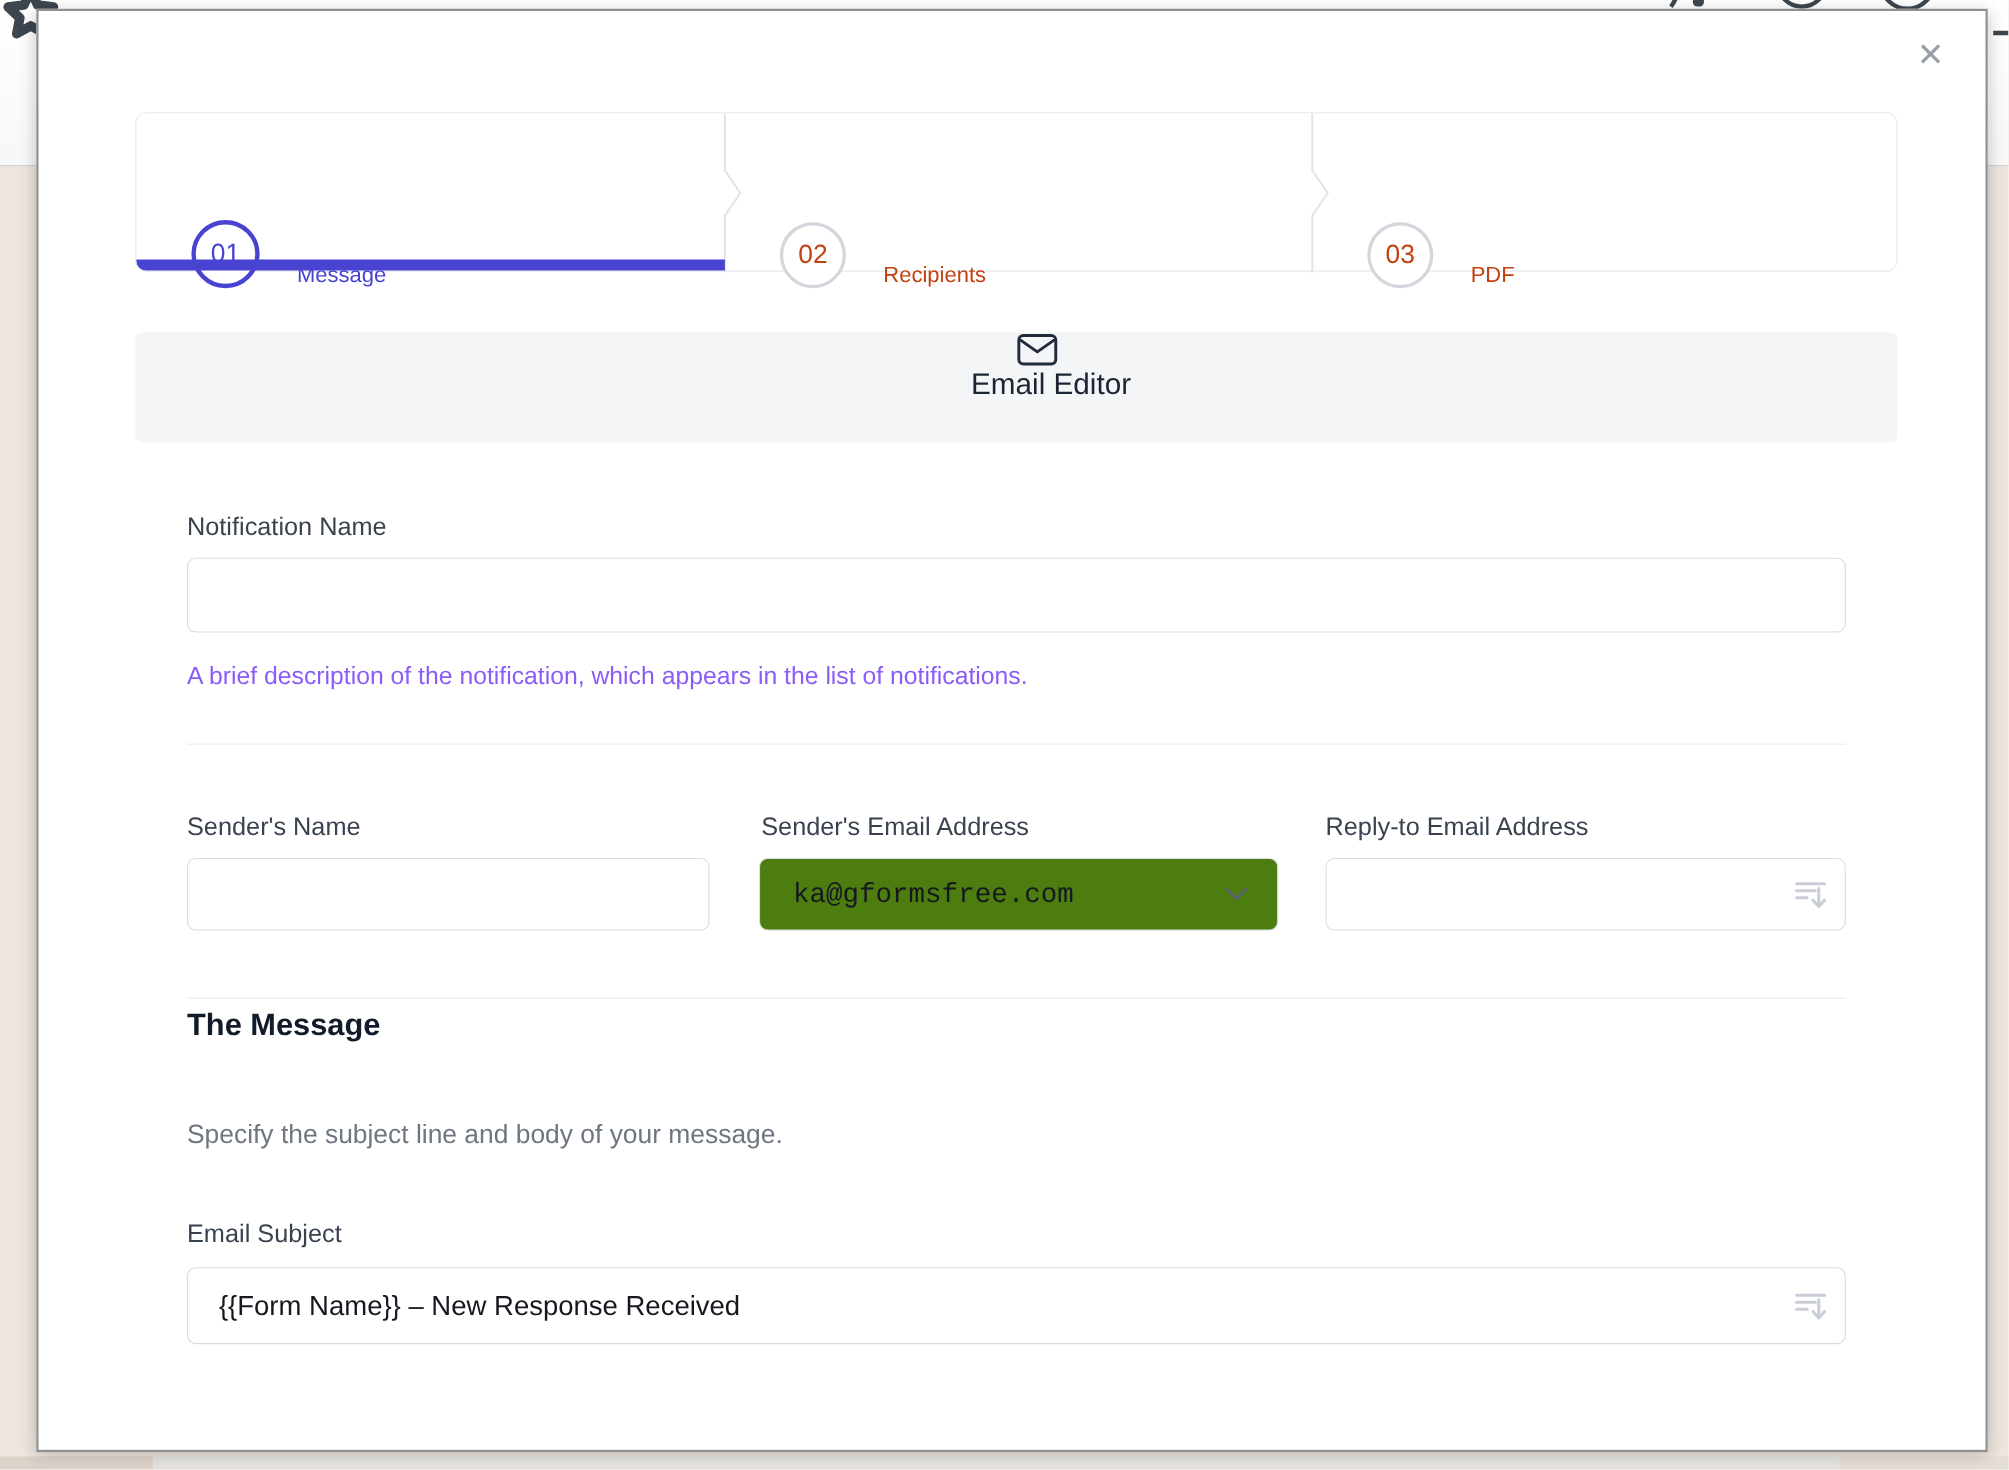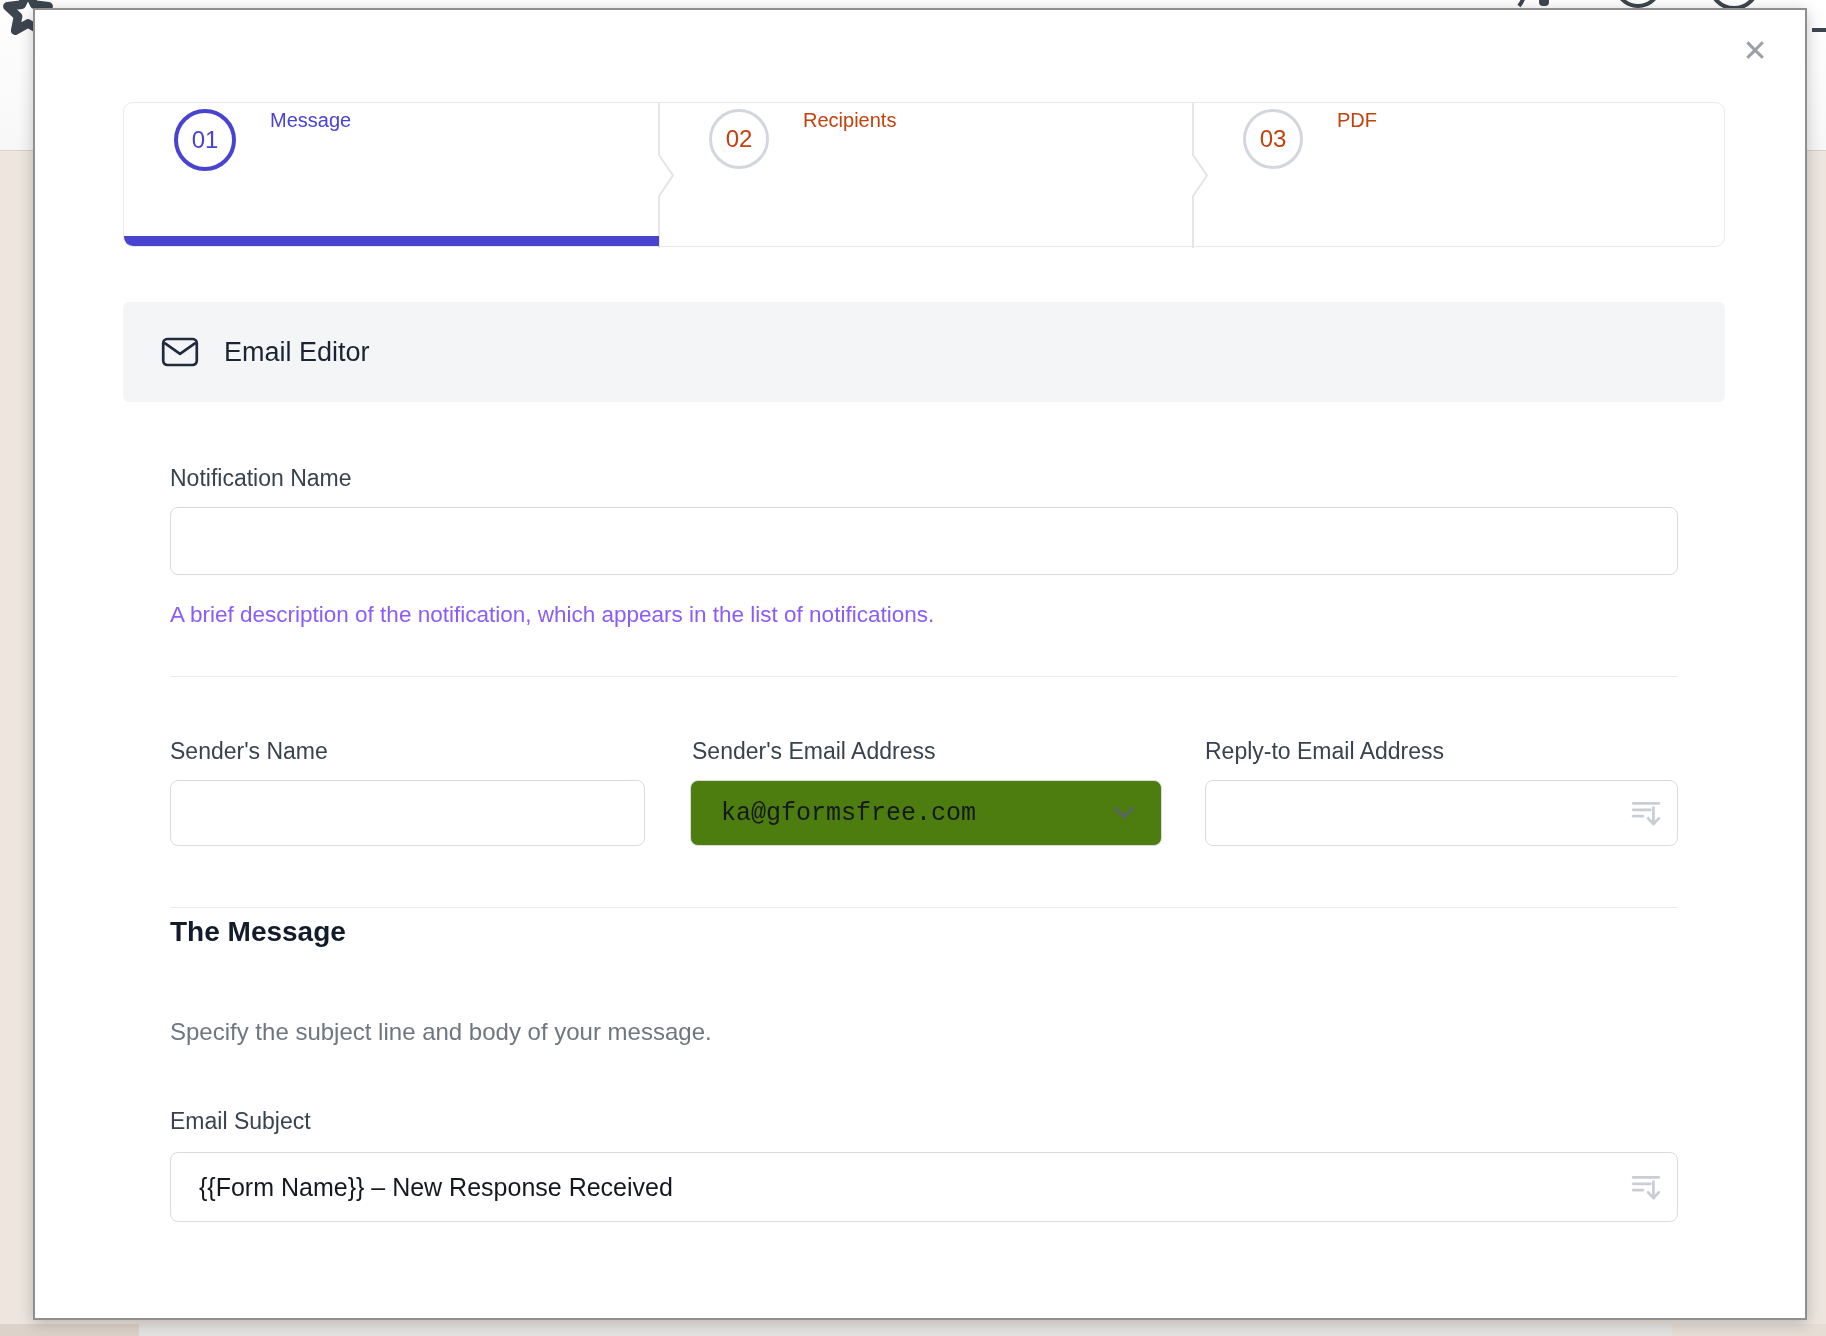--- a/index.html
+++ b/index.html
@@ -30,21 +30,21 @@
   .close-btn{
     position:absolute;left:1696px;top:16px;width:48px;height:48px;
     display:flex;align-items:center;justify-content:center;
     color:#9aa0a8;font-size:30px;font-weight:600;cursor:pointer;user-select:none;
   }
   
   .stepper{
     position:absolute;left:88px;top:92px;width:1602px;height:145px;
     border:1px solid #e7e9ed;border-radius:10px;box-sizing:border-box;background:#fff;
   }
-  .step{position:absolute;top:6px;height:100%;display:flex;align-items:flex-start;padding-left:50px;box-sizing:border-box;cursor:pointer;}
+  .step{position:absolute;top:16px;height:100%;display:flex;align-items:flex-end;padding-left:50px;box-sizing:border-box;cursor:pointer;}
   .step-1{left:0;width:535px;}
   .step-2{left:535px;width:534px;}
   .step-3{left:1069px;width:533px;}
   .step-circle{
     width:54px;height:54px;border-radius:50%;
     display:flex;align-items:center;justify-content:center;
     font-size:24px;flex:0 0 auto;background:#fff;
   }
   .step.active .step-circle{border:4px solid #4843d1;color:#4843d1;}
   .step.inactive .step-circle{border:3px solid #d3d7dd;color:#c2410c;}
@@ -55,21 +55,21 @@
   .sep-1{left:522px;}
   .sep-2{left:1056px;}
   .active-underline{
     position:absolute;left:0;bottom:0;width:535px;height:10px;
     background:#4843d1;border-radius:0 0 0 9px;
   }
   
   .section-band{
     position:absolute;left:88px;top:292px;width:1602px;height:100px;
     background:#f4f5f7;border-radius:6px;
-    display:flex;align-items:center;padding-left:38px;box-sizing:border-box;
+    display:flex;align-items:center;padding-left:38px;box-sizing:border-box;flex-direction:column;
   }
   .section-band .band-title{margin-left:25px;font-size:27px;font-weight:500;color:#1b2433;}
   
   .field-label{position:absolute;font-size:23px;font-weight:500;color:#39424f;}
   .text-input{
     position:absolute;box-sizing:border-box;border:1px solid #d8dce2;border-radius:8px;
     background:#fff;font-family:inherit;font-size:25px;color:#15191f;
     padding:0 56px 0 28px;outline:none;
   }
   .text-input::placeholder{color:#b6bcc5;}

